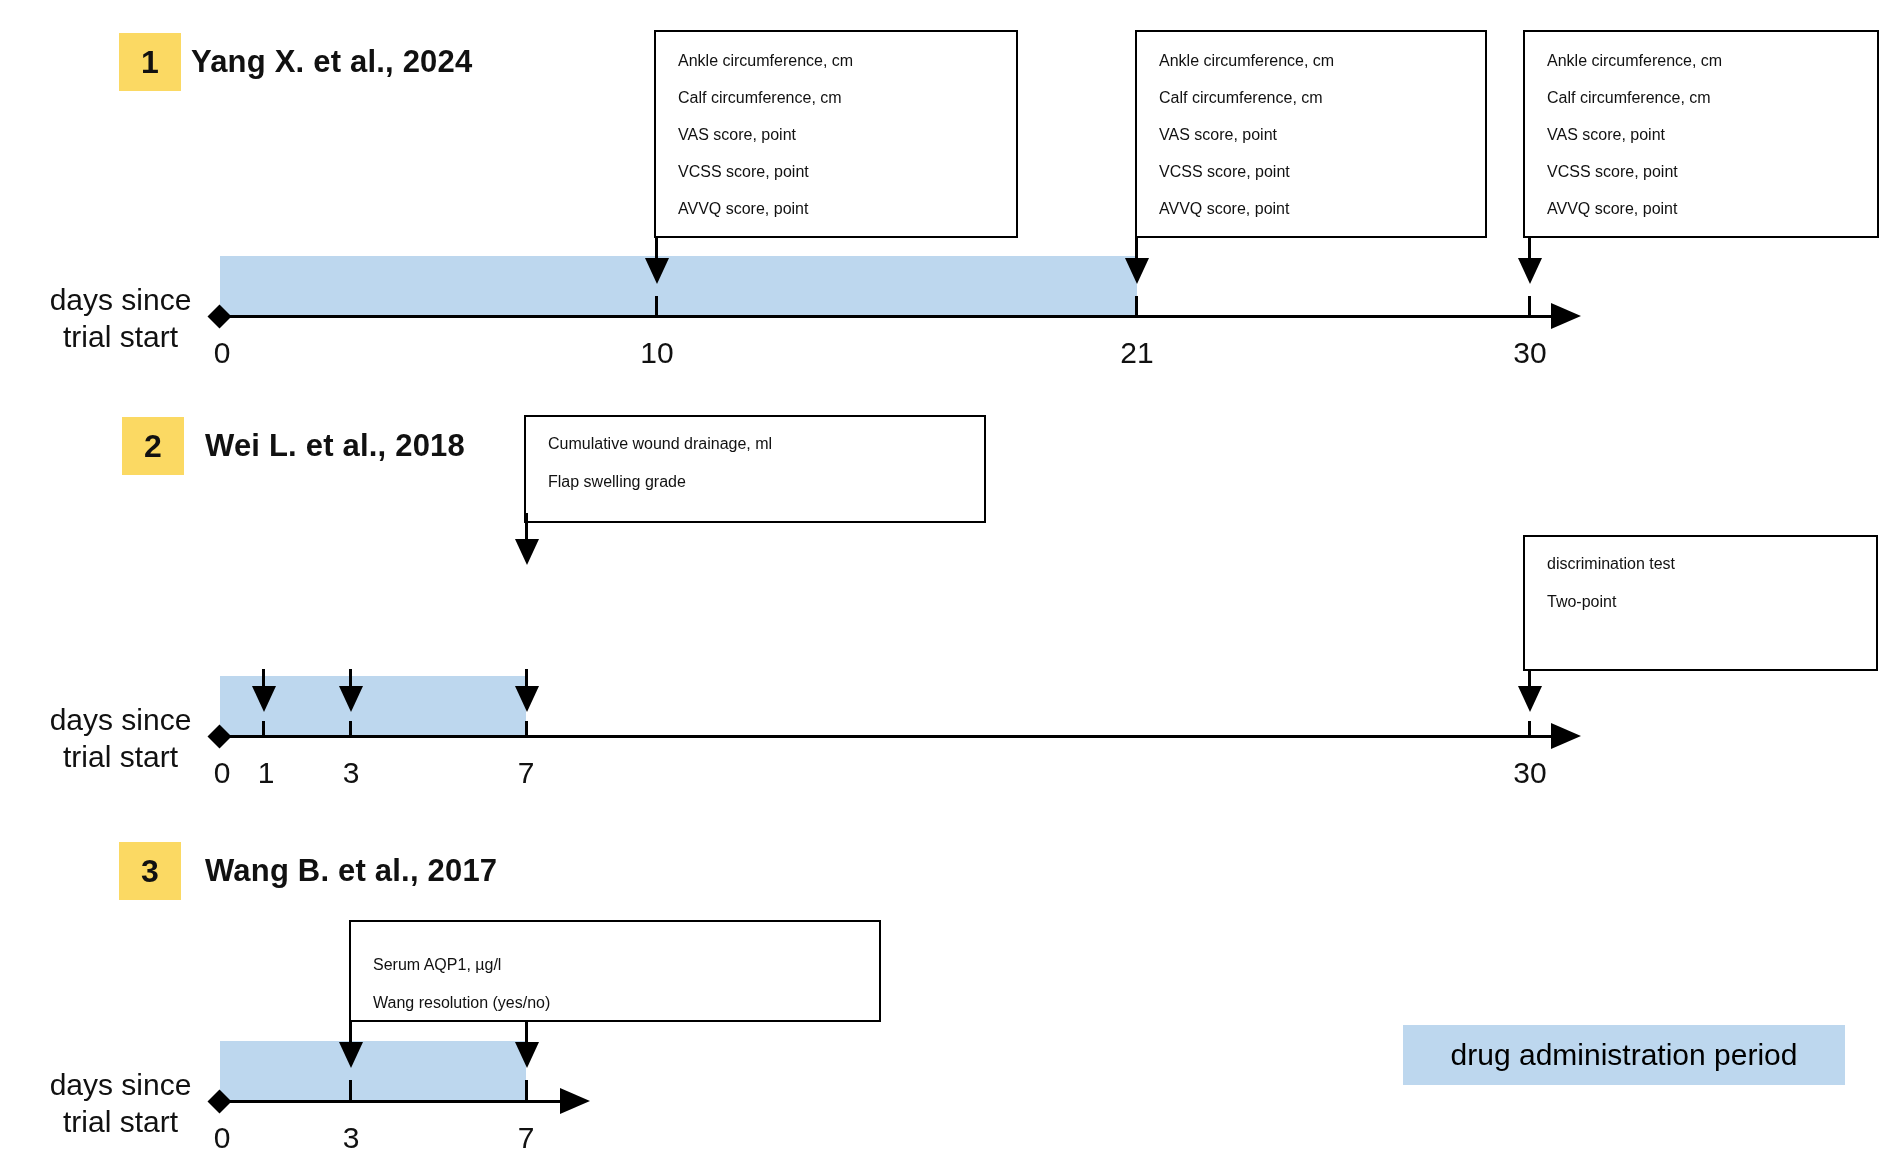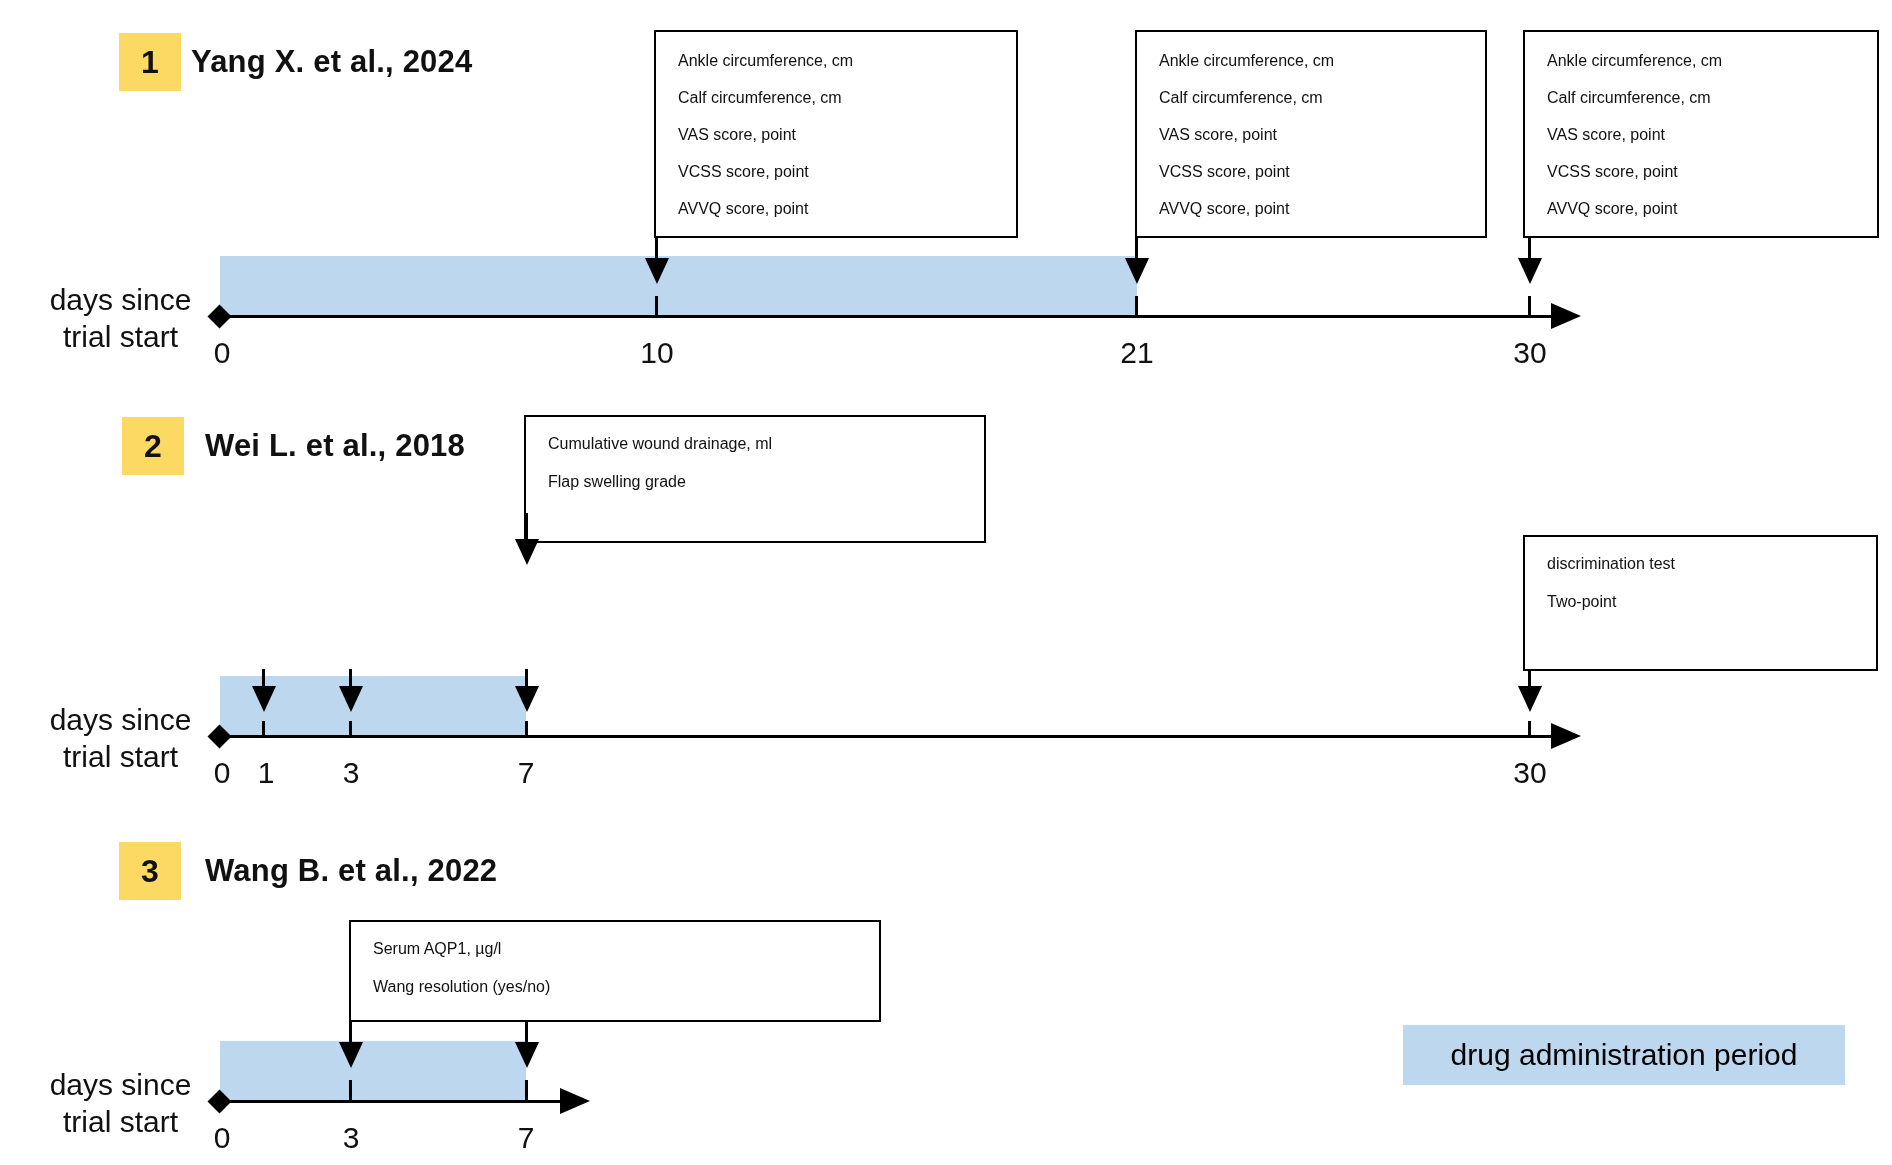--- a/index.html
+++ b/index.html
@@ -91,21 +91,21 @@
   <div class="axis-label" style="top:281px;">
     <span>days since</span><br>
     <span>trial start</span>
   </div>
 
   <div class="badge" style="left:122px;top:417px;">
       <span>2</span>
     </div>
   <div class="study-title" style="left:205px;top:417px;">Wei L. et al., 2018</div>
 
-  <div class="mbox" style="left:524px;top:415px;width:462px;height:128px;line-height:38px;padding-top:8px;">
+  <div class="mbox" style="left:524px;top:415px;width:462px;height:108px;line-height:38px;padding-top:8px;">
     <span class="bline">Cumulative wound drainage, ml</span>
     <span class="bline">Flap swelling grade</span>
   </div>
 
   <div class="stem" style="left:525px;top:513px;height:26px;"></div>
   <div class="down-arrowhead" style="left:515px;top:539px;"></div>
 
 
   <div class="mbox" style="left:1523px;top:535px;width:355px;height:136px;line-height:38px;padding-top:8px;">
     <span class="bline">discrimination test</span>
@@ -140,23 +140,23 @@
   <span class="tick-label" style="left:1530px;top:756px;">30</span>
 
   <div class="axis-label" style="top:701px;">
     <span>days since</span><br>
     <span>trial start</span>
   </div>
 
   <div class="badge" style="left:119px;top:842px;">
       <span>3</span>
     </div>
-  <div class="study-title" style="left:205px;top:842px;">Wang B. et al., 2022</div>
+  <div class="study-title" style="left:205px;top:842px;">Wang B. et al., 2017</div>
 
-  <div class="mbox" style="left:349px;top:920px;width:532px;height:102px;line-height:38px;padding-top:8px;">
+  <div class="mbox" style="left:349px;top:920px;width:532px;height:102px;line-height:38px;padding-top:24px;">
     <span class="bline">Serum AQP1, µg/l</span>
     <span class="bline">Wang resolution (yes/no)</span>
   </div>
 
   <div class="bar" style="left:220px;top:1041px;width:306px;"></div>
   <div class="axis" style="left:213px;top:1100px;width:350px;"></div>
   <div class="axis-arrowhead" style="left:560px;top:1088px;"></div>
   <div class="diamond" style="left:211px;top:1093px;"></div>
 
   <div class="stem" style="left:349px;top:1020px;height:22px;"></div>

